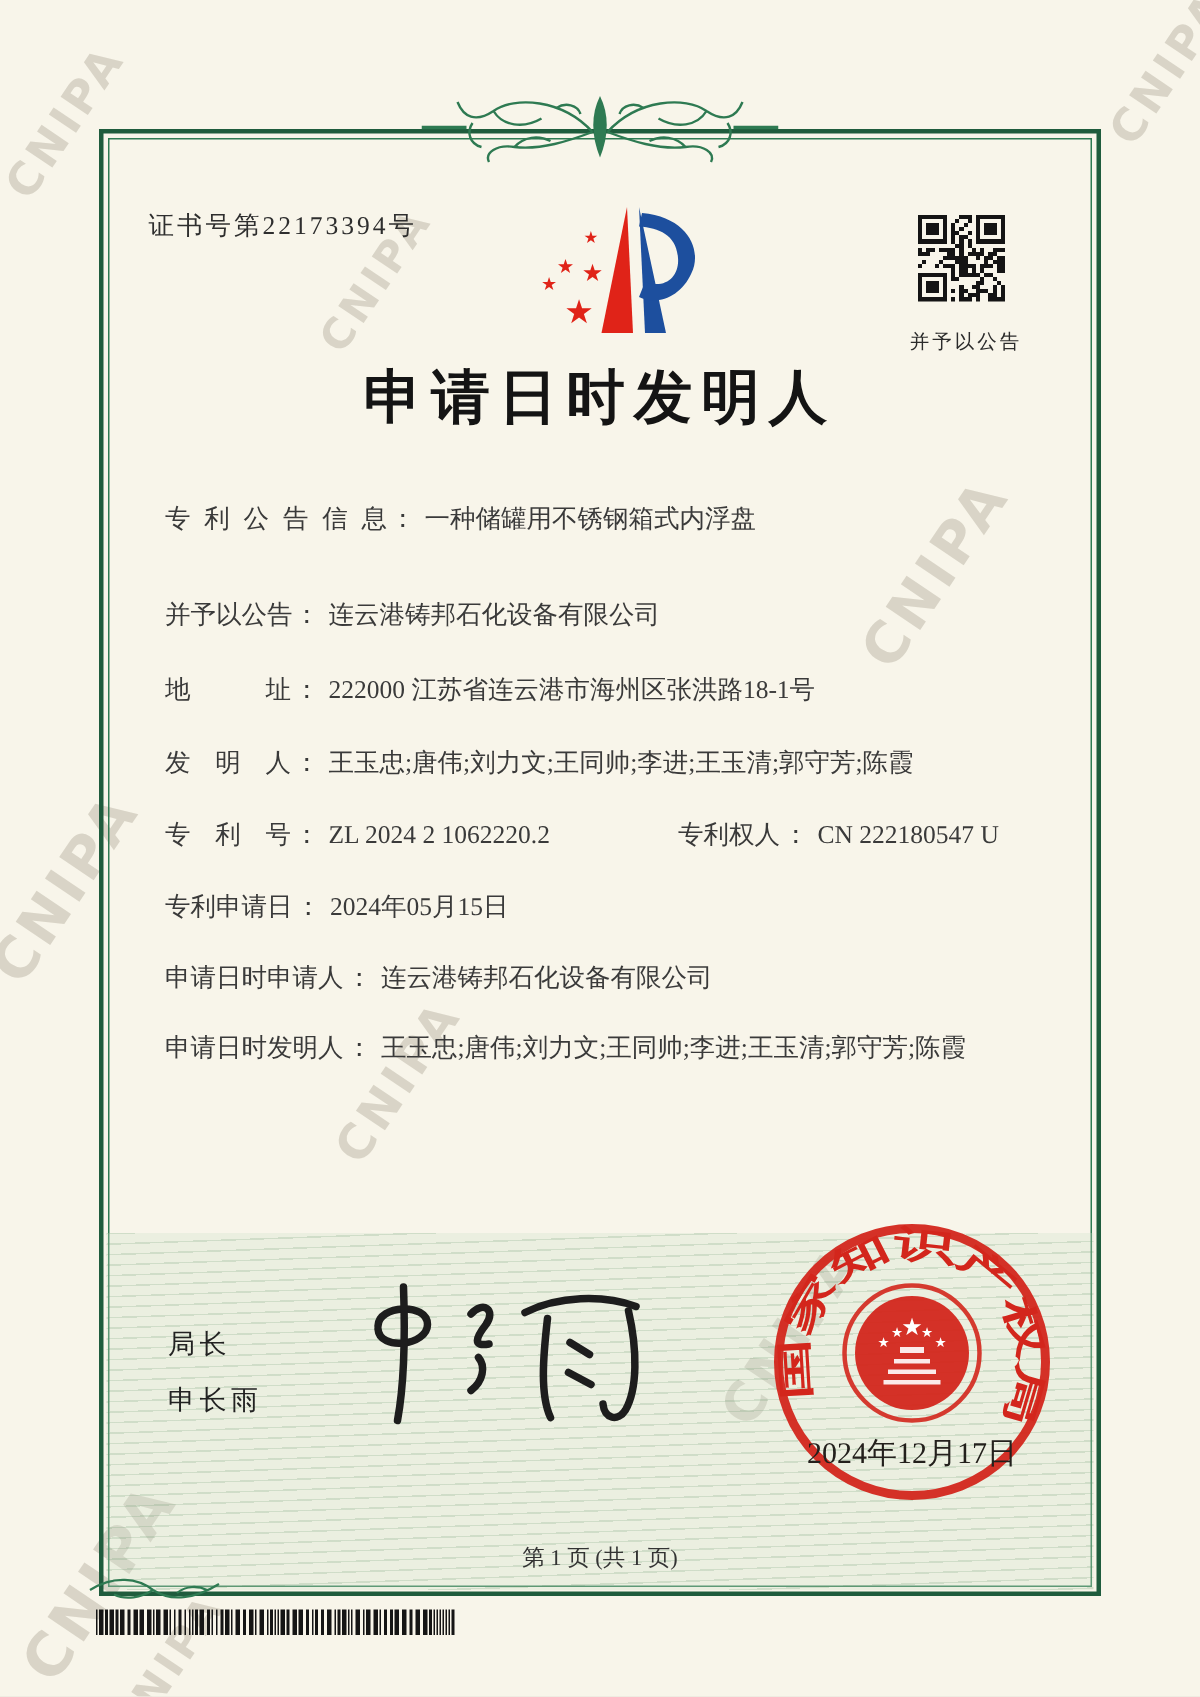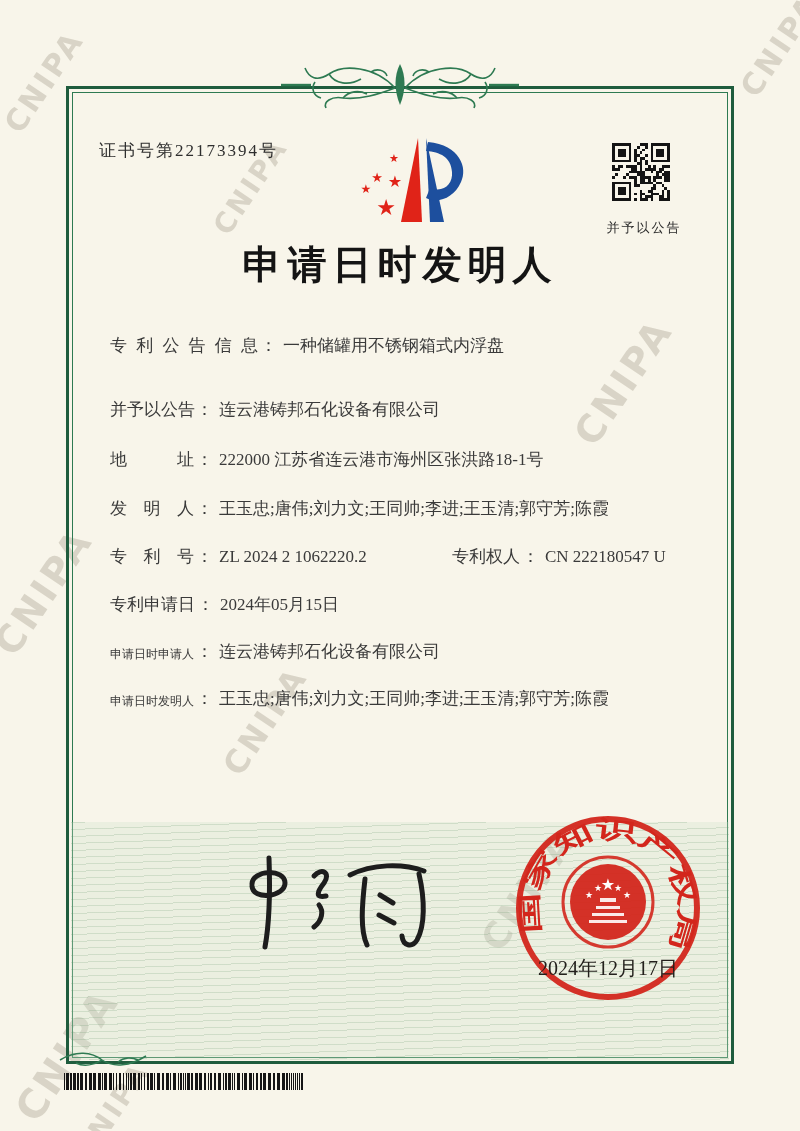--- a/index.html
+++ b/index.html
@@ -40,21 +40,21 @@
   
   .fields{position:absolute;left:110px;top:334px;width:580px;z-index:2;font-size:17px;}
   .row{position:absolute;left:0;width:100%;white-space:nowrap;}
   .r0{top:0;} .r1{top:64px;} .r2{top:114px;} .r3{top:163px;}
   .r4{top:211px;} .r5{top:259px;} .r6{top:306px;} .r7{top:353px;}
   .flabel{display:inline-block;vertical-align:bottom;}
   .sp6{width:148px;text-align:justify;text-align-last:justify;}
   .sp4{width:84px;text-align:justify;text-align-last:justify;}
   .colon{padding:0 6px 0 2px;}
   .half2{position:absolute;left:342px;top:0;white-space:nowrap;}
-  .r6 .flabel,.r7 .flabel{font-size:12px;}
+  .r6 .flabel,.r7 .flabel{font-size:17px;}
   
   .statement{position:absolute;left:92px;top:768px;width:632px;z-index:2;font-size:15px;line-height:29px;color:#2f2f2f;letter-spacing:.3px;}
   .statement .l1{text-indent:2em;white-space:nowrap;}
   .statement .l2{white-space:nowrap;}
   
   .signer{position:absolute;left:112px;top:884px;z-index:3;font-size:18px;letter-spacing:3px;color:#222;}
   .signer div{margin-bottom:13px;}
   .sig{position:absolute;left:222px;top:850px;z-index:3;}
   .seal{position:absolute;left:512px;top:812px;z-index:3;}
   .footer{position:absolute;left:0;top:1029px;width:800px;z-index:2;text-align:center;font-size:15px;color:#333;}
@@ -379,20 +379,24 @@
       <span class="flabel">申请日时申请人</span><span class="colon">：</span><span>连云港铸邦石化设备有限公司</span>
     </div>
     <div class="row r7">
       <span class="flabel">申请日时发明人</span><span class="colon">：</span><span>王玉忠;唐伟;刘力文;王同帅;李进;王玉清;郭守芳;陈霞</span>
     </div>
   </div>
 
   <div class="statement">
   </div>
 
+  <div class="signer">
+    <div>局长</div>
+    <div>申长雨</div>
+  </div>
 
   <svg class="sig" width="212" height="102" viewBox="0 0 212 102">
     <g stroke="#1d1d1d" stroke-width="5" fill="none" stroke-linecap="round">
       <path d="M30,34 C30,20 63,18 63,33 C63,47 31,51 30,36"></path>
       <path d="M47,8 C48,36 48,70 43,97"></path>
       <path d="M92,26 C100,17 109,23 102,33 C95,42 93,48 104,46"></path>
       <path d="M97,55 C102,61 100,71 92,77"></path>
       <path d="M128,25 C150,14 180,13 202,21"></path>
       <path d="M143,29 C140,55 138,80 145,95"></path>
       <path d="M197,24 C203,50 203,76 195,90 C190,98 181,96 180,86"></path>
@@ -416,20 +420,21 @@
       <text x="106" y="79" font-size="9" fill="#fff" text-anchor="middle">★</text>
       <text x="115" y="86" font-size="9" fill="#fff" text-anchor="middle">★</text>
       <rect x="88" y="86" width="16" height="4" fill="#fff" opacity=".9"></rect>
       <rect x="84" y="94" width="24" height="3" fill="#fff" opacity=".9"></rect>
       <rect x="80" y="101" width="32" height="3" fill="#fff" opacity=".9"></rect>
       <rect x="77" y="108" width="38" height="3" fill="#fff" opacity=".9"></rect>
     </g>
     <text x="96" y="163" text-anchor="middle" font-size="20" fill="#23201c">2024年12月17日</text>
   </svg>
 
+  <div class="footer">第 1 页 (共 1 页)</div>
 
   <div class="barcode" id="barcode">
       <span style="width:1px"></span>
       <i style="width:1px"></i>
       <span style="width:3px"></span>
       <i style="width:1px"></i>
       <span style="width:2px"></span>
       <i style="width:1px"></i>
       <span style="width:3px"></span>
       <i style="width:1px"></i>

